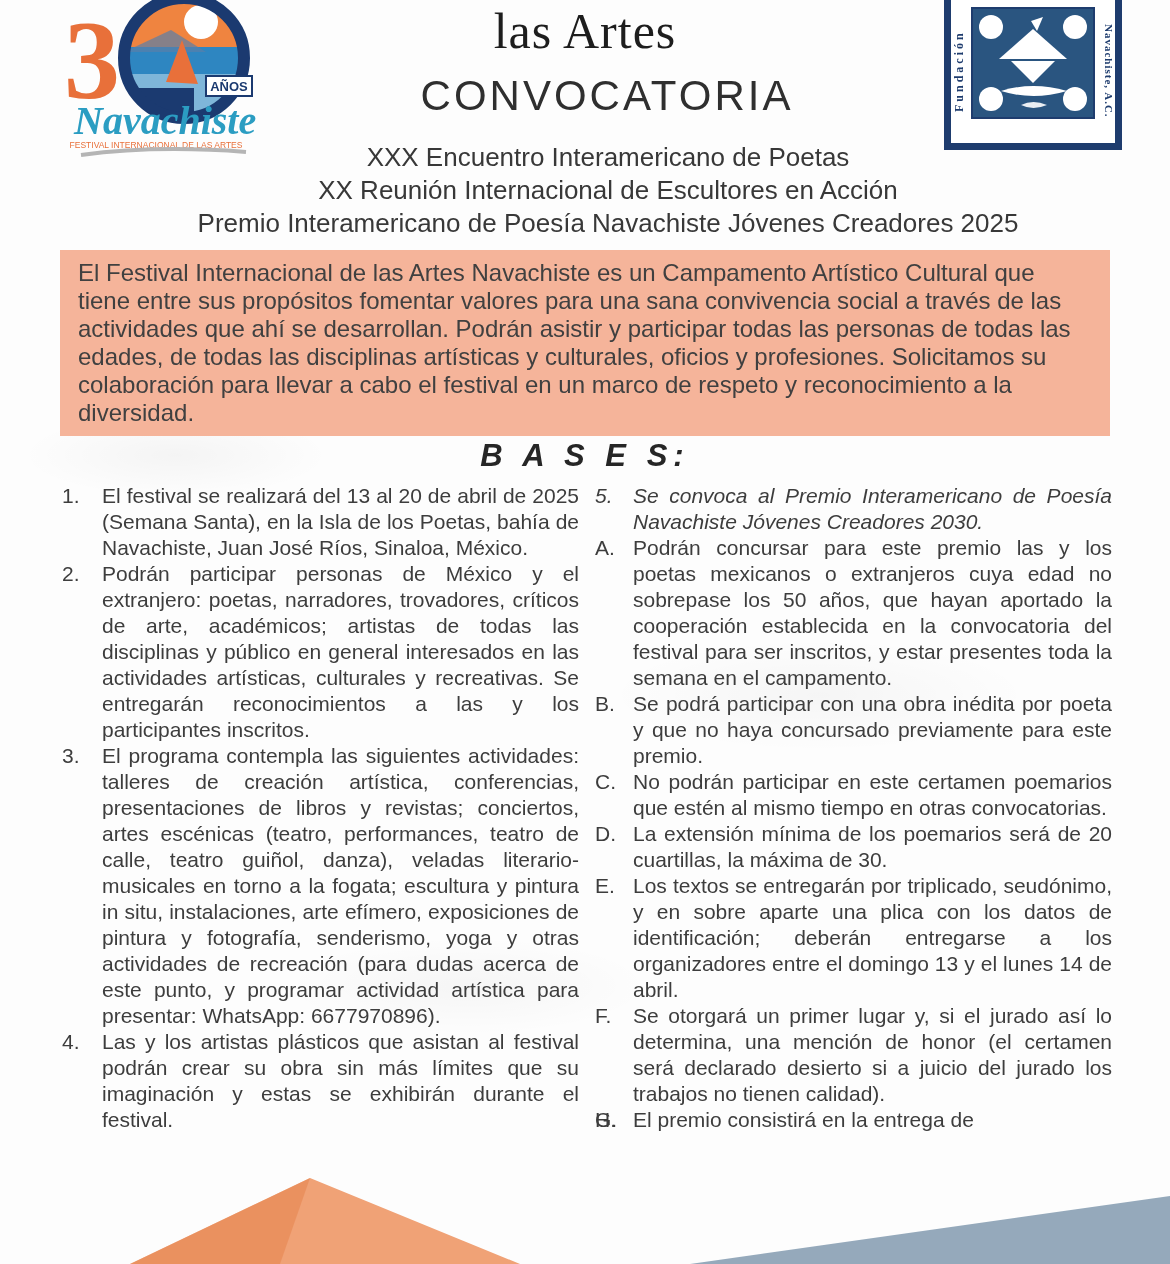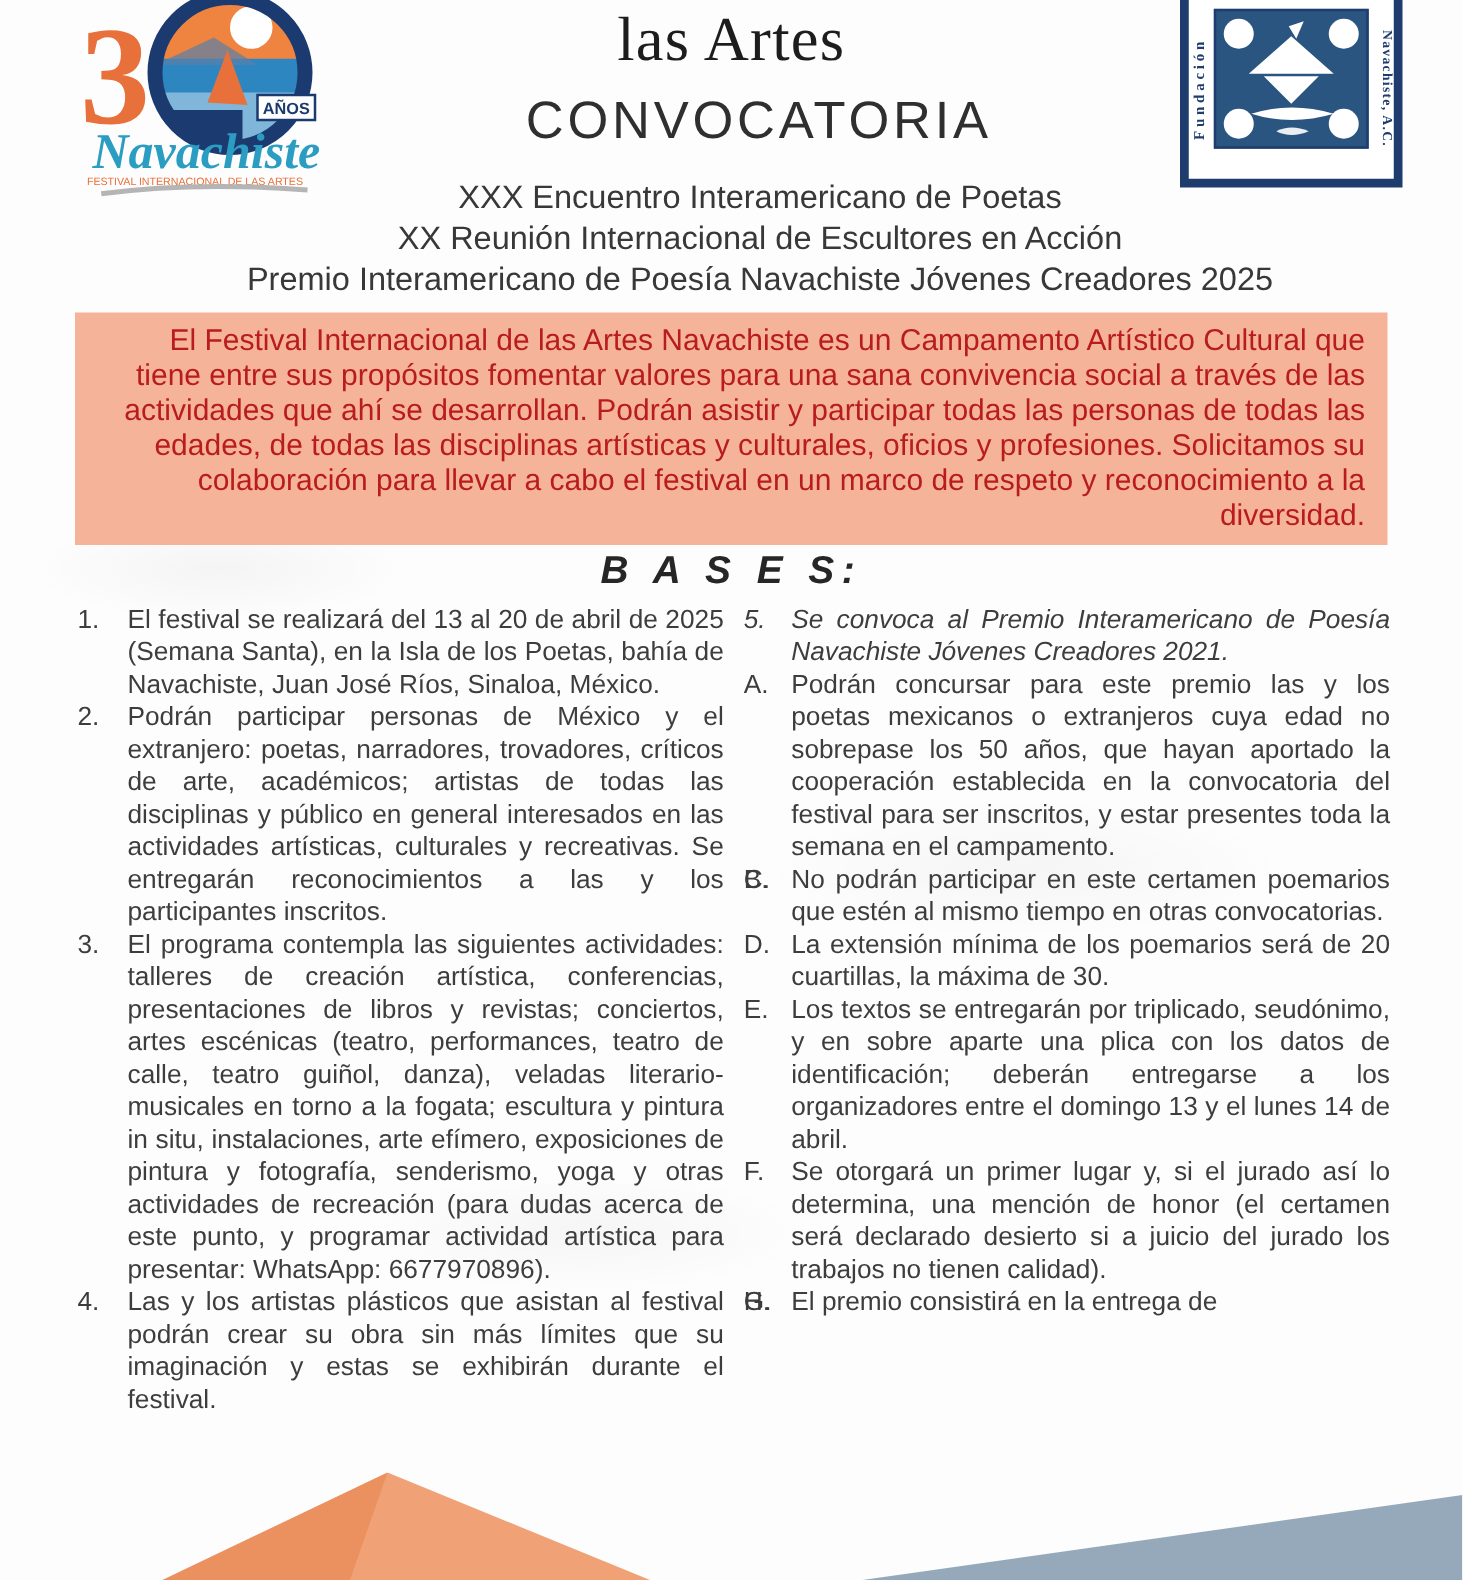--- a/index.html
+++ b/index.html
@@ -28,21 +28,21 @@
   }
   .hdr-subtitles{
     position:absolute;top:141px;left:0;right:0;text-align:center;z-index:2;
     font-size:26px;line-height:33px;color:#383838;padding-left:46px;
   }
 
   .intro-box{
     position:absolute;top:250px;left:60px;width:1014px;z-index:1;
     background:#f5b49a;
     padding:9px 18px 9px 18px;
-    text-align:right;font-size:24px;line-height:28px;color:#b91c1c;
+    text-align:left;font-size:24px;line-height:28px;color:#404040;
   }
 
   .bases-heading{
     position:absolute;top:438px;left:0;right:0;text-align:center;z-index:2;
     font-size:31px;font-weight:700;letter-spacing:6px;color:#262626;font-style:italic;
   }
 
   .columns{
     position:absolute;top:483px;left:62px;width:1050px;z-index:1;
     display:flex;gap:16px;
@@ -177,28 +177,29 @@
     </div>
     <div class="item">
       <span class="marker">4.</span>
       <span>Las y los artistas plásticos que asistan al festival podrán crear su obra sin más límites que su imaginación y estas se exhibirán durante el festival.</span>
     </div>
   </div>
 
   <div class="col col-right">
     <div class="item italic">
       <span class="marker">5.</span>
-      <span>Se convoca al Premio Interamericano de Poesía Navachiste Jóvenes Creadores 2021.</span>
+      <span>Se convoca al Premio Interamericano de Poesía Navachiste Jóvenes Creadores 2030.</span>
     </div>
     <div class="item">
       <span class="marker">A.</span>
       <span>Podrán concursar para este premio las y los poetas mexicanos o extranjeros cuya edad no sobrepase los 50 años, que hayan aportado la cooperación establecida en la convocatoria del festival para ser inscritos, y estar presentes toda la semana en el campamento.</span>
     </div>
     <div class="item">
       <span class="marker">B.</span>
+      <span>Se podrá participar con una obra inédita por poeta y que no haya concursado previamente para este premio.</span>
     </div>
     <div class="item">
       <span class="marker">C.</span>
       <span>No podrán participar en este certamen poemarios que estén al mismo tiempo en otras convocatorias.</span>
     </div>
     <div class="item">
       <span class="marker">D.</span>
       <span>La extensión mínima de los poemarios será de 20 cuartillas, la máxima de 30.</span>
     </div>
     <div class="item">

